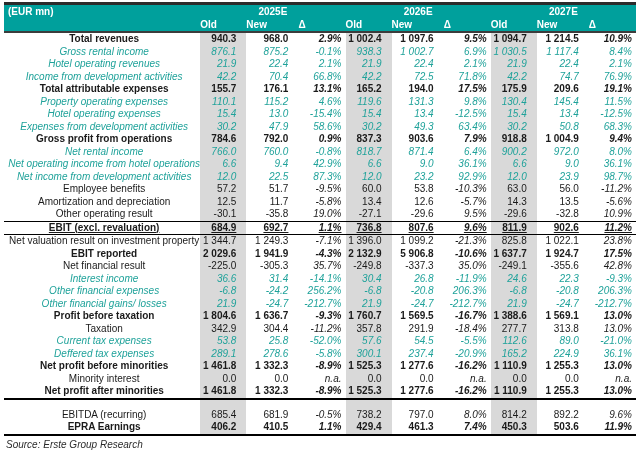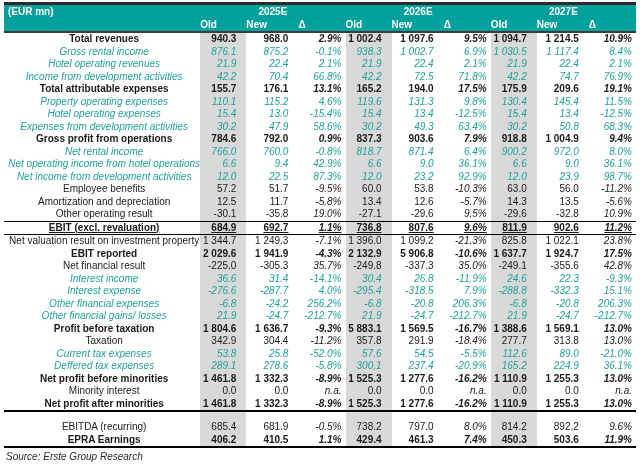--- a/index.html
+++ b/index.html
@@ -314,32 +314,20 @@
           <td class="num">31.4</td>
           <td class="delta">-14.1%</td>
           <td class="num shade">30.4</td>
           <td class="num">26.8</td>
           <td class="delta">-11.9%</td>
           <td class="num shade">24.6</td>
           <td class="num">22.3</td>
           <td class="delta">-9.3%</td>
         </tr>
         <tr class="italic">
-          <td class="lab">Interest expense</td>
-          <td class="num shade">-276.6</td>
-          <td class="num">-287.7</td>
-          <td class="delta">4.0%</td>
-          <td class="num shade">-295.4</td>
-          <td class="num">-318.5</td>
-          <td class="delta">7.9%</td>
-          <td class="num shade">-288.8</td>
-          <td class="num">-332.3</td>
-          <td class="delta">15.1%</td>
-        </tr>
-        <tr class="italic">
           <td class="lab">Other financial expenses</td>
           <td class="num shade">-6.8</td>
           <td class="num">-24.2</td>
           <td class="delta">256.2%</td>
           <td class="num shade">-6.8</td>
           <td class="num">-20.8</td>
           <td class="delta">206.3%</td>
           <td class="num shade">-6.8</td>
           <td class="num">-20.8</td>
           <td class="delta">206.3%</td>
@@ -354,21 +342,21 @@
           <td class="delta">-212.7%</td>
           <td class="num shade">21.9</td>
           <td class="num">-24.7</td>
           <td class="delta">-212.7%</td>
         </tr>
         <tr class="bold">
           <td class="lab">Profit before taxation</td>
           <td class="num shade">1 804.6</td>
           <td class="num">1 636.7</td>
           <td class="delta">-9.3%</td>
-          <td class="num shade">5 883.1</td>
+          <td class="num shade">1 760.7</td>
           <td class="num">1 569.5</td>
           <td class="delta">-16.7%</td>
           <td class="num shade">1 388.6</td>
           <td class="num">1 569.1</td>
           <td class="delta">13.0%</td>
         </tr>
         <tr>
           <td class="lab">Taxation</td>
           <td class="num shade">342.9</td>
           <td class="num">304.4</td>

